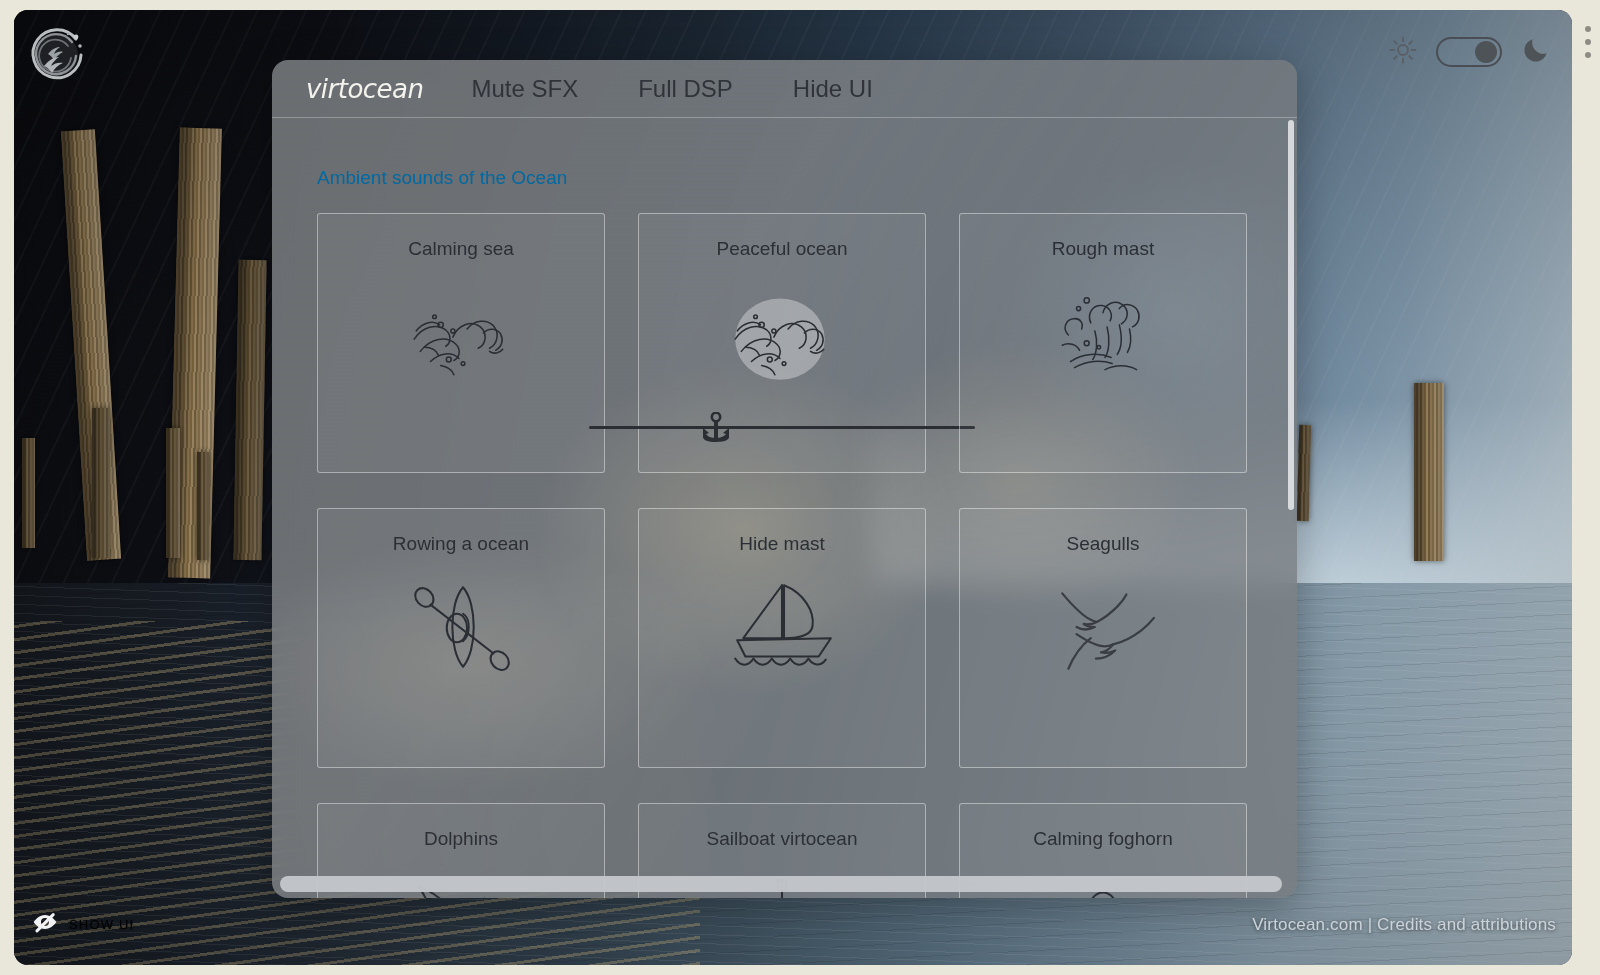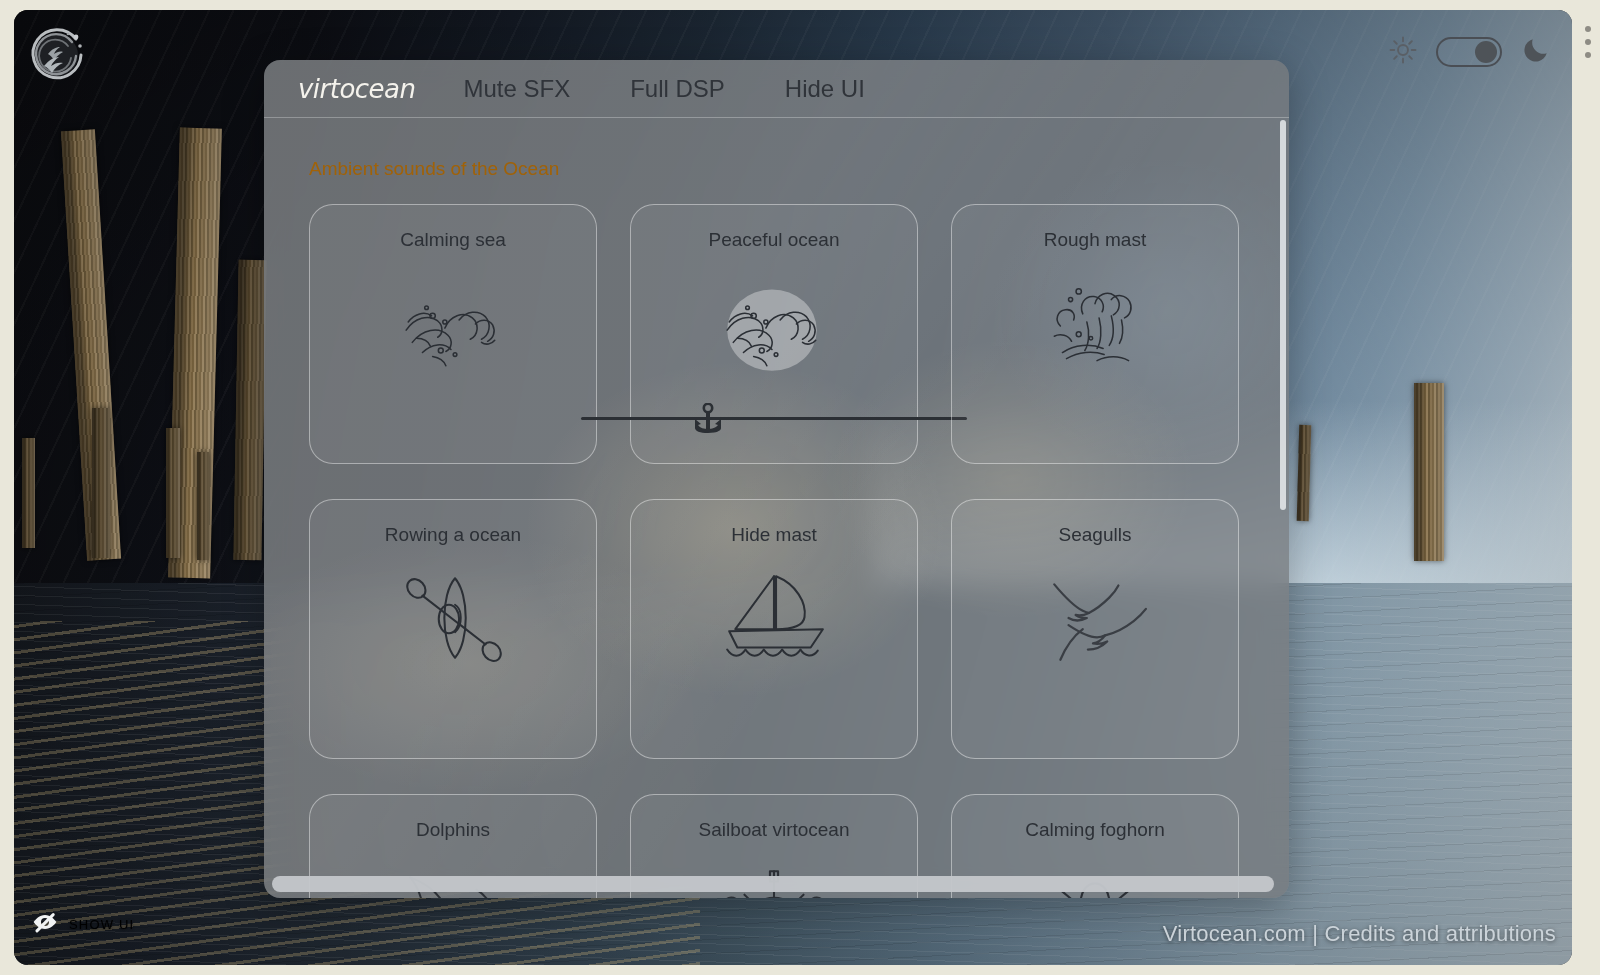--- a/index.html
+++ b/index.html
@@ -132,32 +132,32 @@
   #show-ui .label {
     color: #000000;
     font-size: 13px;
     letter-spacing: .09em;
     text-shadow: 0 1px 3px rgba(0,0,0,.6);
     text-align: center;
   }
 
   
   #credits {
-    position: absolute; right: 44px; bottom: 28px;
+    position: absolute; right: 44px; bottom: 40px;
     color: #cbd3d9;
-    font-size: 22px;
+    font-size: 17px;
     letter-spacing: .01em;
     text-shadow: 0 1px 4px rgba(0,0,0,.55);
     z-index: 40; cursor: pointer;
   }
 
   
   #glass-panel {
     position: absolute;
-    left: 264px; top: 60px;
+    left: 272px; top: 60px;
     width: 1025px; height: 838px;
     border-radius: 16px;
     background: rgba(120,124,128,0.80);
     backdrop-filter: blur(14px);
     overflow: hidden;
     z-index: 30;
     box-shadow: 0 10px 40px rgba(0,0,0,.28);
   }
   #panel-sheen {
     position: absolute; inset: 0;
@@ -201,34 +201,35 @@
   }
 
   
   #panel-body {
     position: relative;
     padding: 40px 40px 0 45px;
     height: calc(100% - 58px);
     z-index: 3;
   }
   #section-title {
-    color: #a16207;
+    color: #0369a1;
     font-size: 19px;
     margin-bottom: 24px;
+    margin-top: 9px;
   }
   #card-grid {
     display: grid;
     grid-template-columns: repeat(3, 288px);
     gap: 35px 33px;
   }
   .sound-card {
     position: relative;
     height: 260px;
     border: 1px solid rgba(255,255,255,0.42);
-    border-radius: 24px;
+    border-radius: 3px;
     background: rgba(255,255,255,0.045);
     display: flex;
     flex-direction: column;
     align-items: center;
     padding-top: 24px;
     cursor: pointer;
   }
   .sound-card .card-title {
     color: #2c3036;
     font-size: 19px;

